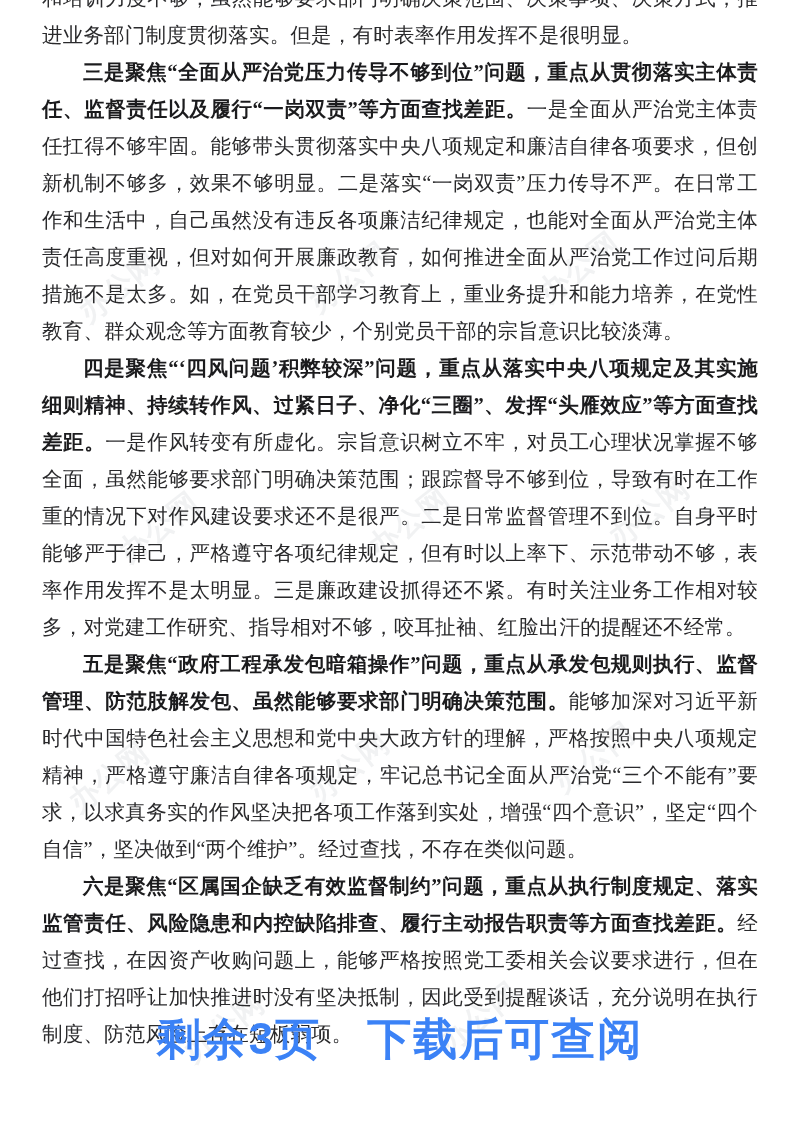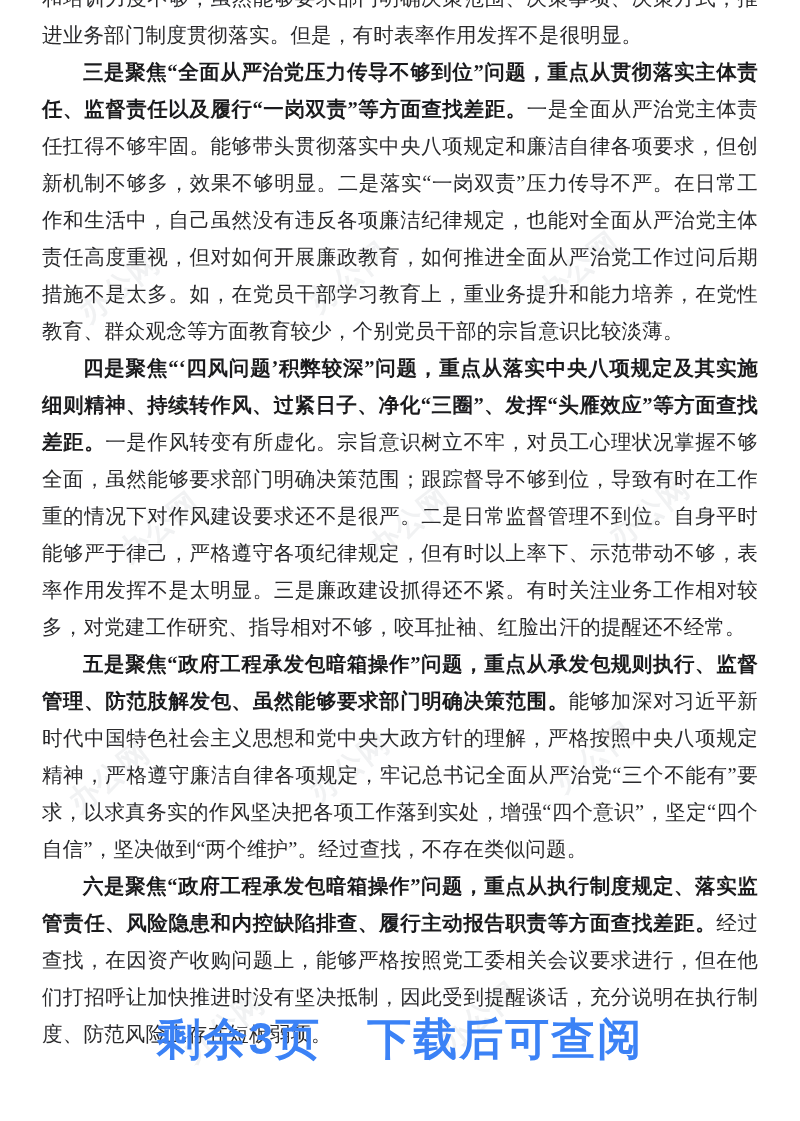--- a/index.html
+++ b/index.html
@@ -124,21 +124,21 @@
   <div id="doc-body">
 
     <p id="para-continued" class="para">和培训力度不够，虽然能够要求部门明确决策范围、决策事项、决策方式，推进业务部门制度贯彻落实。但是，有时表率作用发挥不是很明显。</p>
 
     <p class="para indent"><span class="lead">三是聚焦“全面从严治党压力传导不够到位”问题，重点从贯彻落实主体责任、监督责任以及履行“一岗双责”等方面查找差距。</span><span>一是全面从严治党主体责任扛得不够牢固。能够带头贯彻落实中央八项规定和廉洁自律各项要求，但创新机制不够多，效果不够明显。二是落实“一岗双责”压力传导不严。在日常工作和生活中，自己虽然没有违反各项廉洁纪律规定，也能对全面从严治党主体责任高度重视，但对如何开展廉政教育，如何推进全面从严治党工作过问后期措施不是太多。如，在党员干部学习教育上，重业务提升和能力培养，在党性教育、群众观念等方面教育较少，个别党员干部的宗旨意识比较淡薄。</span></p>
 
     <p class="para indent"><span class="lead">四是聚焦“‘四风问题’积弊较深”问题，重点从落实中央八项规定及其实施细则精神、持续转作风、过紧日子、净化“三圈”、发挥“头雁效应”等方面查找差距。</span><span>一是作风转变有所虚化。宗旨意识树立不牢，对员工心理状况掌握不够全面，虽然能够要求部门明确决策范围；跟踪督导不够到位，导致有时在工作重的情况下对作风建设要求还不是很严。二是日常监督管理不到位。自身平时能够严于律己，严格遵守各项纪律规定，但有时以上率下、示范带动不够，表率作用发挥不是太明显。三是廉政建设抓得还不紧。有时关注业务工作相对较多，对党建工作研究、指导相对不够，咬耳扯袖、红脸出汗的提醒还不经常。</span></p>
 
     <p class="para indent"><span class="lead">五是聚焦“政府工程承发包暗箱操作”问题，重点从承发包规则执行、监督管理、防范肢解发包、虽然能够要求部门明确决策范围。</span><span>能够加深对习近平新时代中国特色社会主义思想和党中央大政方针的理解，严格按照中央八项规定精神，严格遵守廉洁自律各项规定，牢记总书记全面从严治党“三个不能有”要求，以求真务实的作风坚决把各项工作落到实处，增强“四个意识”，坚定“四个自信”，坚决做到“两个维护”。经过查找，不存在类似问题。</span></p>
 
-    <p class="para indent"><span class="lead">六是聚焦“政府工程承发包暗箱操作”问题，重点从执行制度规定、落实监管责任、风险隐患和内控缺陷排查、履行主动报告职责等方面查找差距。</span><span>经过查找，在因资产收购问题上，能够严格按照党工委相关会议要求进行，但在他们打招呼让加快推进时没有坚决抵制，因此受到提醒谈话，充分说明在执行制度、防范风险上存在短板弱项。</span></p>
+    <p class="para indent"><span class="lead">六是聚焦“区属国企缺乏有效监督制约”问题，重点从执行制度规定、落实监管责任、风险隐患和内控缺陷排查、履行主动报告职责等方面查找差距。</span><span>经过查找，在因资产收购问题上，能够严格按照党工委相关会议要求进行，但在他们打招呼让加快推进时没有坚决抵制，因此受到提醒谈话，充分说明在执行制度、防范风险上存在短板弱项。</span></p>
 
   </div>
 
   <div id="paywall">
     <span id="paywall-text">剩余3页　下载后可查阅</span>
   </div>
 
 </div>
 
 </body></html>

